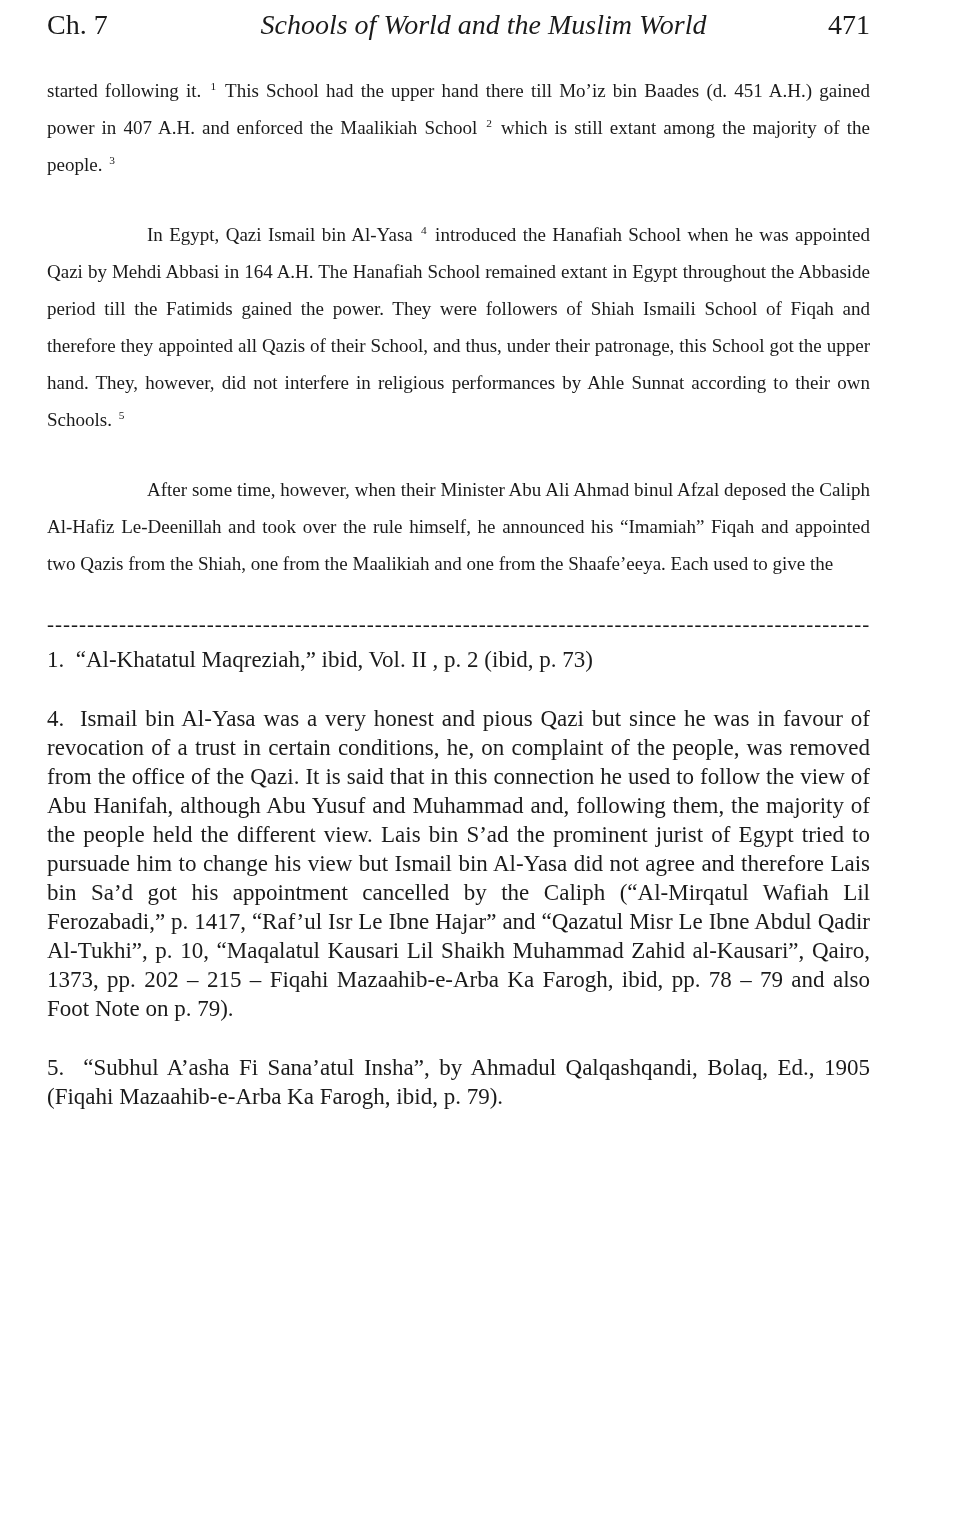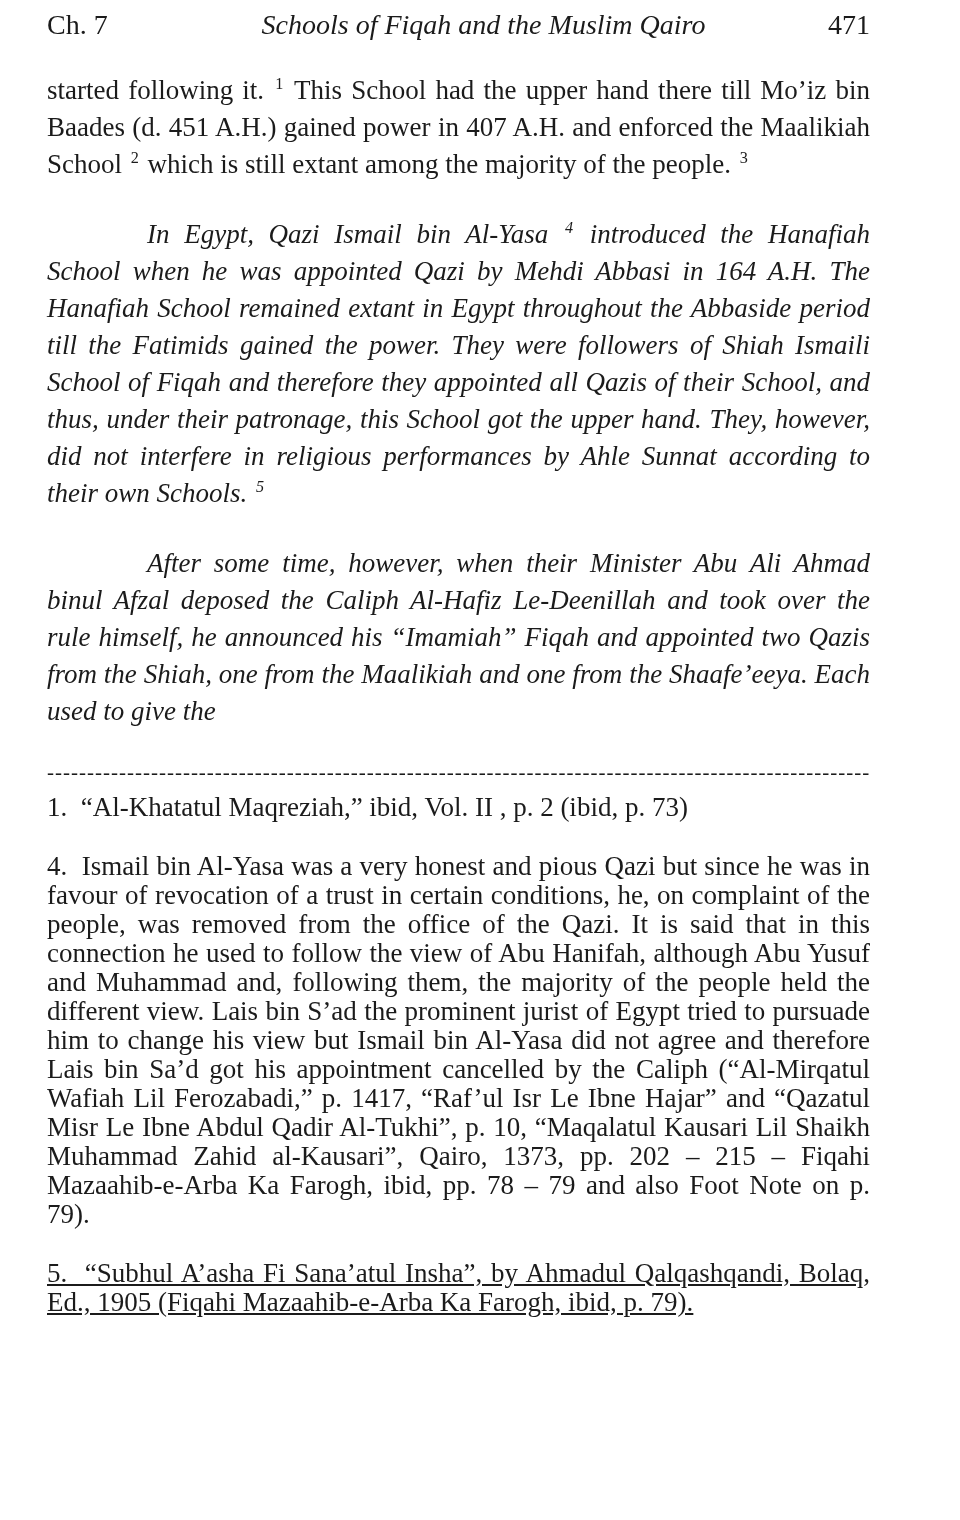--- a/index.html
+++ b/index.html
@@ -21,59 +21,59 @@
     align-items: baseline;
     font-size: 28px;
     line-height: 34px;
   }
   .page-header .chapter { min-width: 120px; }
   .page-header .title { font-style: italic; text-align: center; flex: 1; }
   .page-header .pagenum { min-width: 70px; text-align: right; }
 
   .body-text { margin-top: 30px; }
   .para {
-    font-size: 27px;
+    font-size: 19px;
     line-height: 37px;
     text-align: justify;
     margin: 0 0 33px 0;
   }
-  .para.indent { text-indent: 100px; font-style: italic; }
+  .para.indent { text-indent: 100px; }
   .para sup {
     font-size: 0.6em;
     line-height: 0;
     vertical-align: super;
     padding: 0 2px;
   }
 
   .separator {
     white-space: nowrap;
     overflow: hidden;
     font-size: 21px;
     line-height: 18px;
     letter-spacing: 1px;
     margin: 0 0 12px 0;
   }
 
   .fn-group { margin-bottom: 30px; }
-  .fn-group:last-child { margin-bottom: 8px; text-decoration: underline; }
+  .fn-group:last-child { margin-bottom: 8px; }
   .footnote {
-    font-size: 27px;
+    font-size: 23px;
     line-height: 29px;
     text-align: justify;
     margin: 0;
   }
 </style>
 </head>
 <body>
 
 <div class="page">
 
   <header class="page-header">
     <span class="chapter">Ch.  7</span>
-    <span class="title">Schools of Fiqah and the Muslim Qairo</span>
+    <span class="title">Schools of World and the Muslim World</span>
     <span class="pagenum">471</span>
   </header>
 
   <main class="body-text">
       <p class="para">started following it. <sup>1</sup> This School had the upper hand there till Mo’iz bin Baades (d. 451 A.H.) gained power in 407 A.H. and enforced the Maalikiah School <sup>2</sup> which is still extant among the majority of the people. <sup>3</sup></p>
       <p class="para indent">In Egypt, Qazi Ismail bin Al-Yasa <sup>4</sup> introduced the Hanafiah School when he was appointed Qazi by Mehdi Abbasi in 164 A.H. The Hanafiah School remained extant in Egypt throughout the Abbaside period till the Fatimids gained the power. They were followers of Shiah Ismaili School of Fiqah and therefore they appointed all Qazis of their School, and thus, under their patronage, this School got the upper hand. They, however, did not interfere in religious performances by Ahle Sunnat according to their own Schools. <sup>5</sup></p>
       <p class="para indent">After some time, however, when their Minister Abu Ali Ahmad binul Afzal deposed the Caliph Al-Hafiz Le-Deenillah and took over the rule himself, he announced his “Imamiah” Fiqah and appointed two Qazis from the Shiah, one from the Maalikiah and one from the Shaafe’eeya. Each used to give the</p>
     </main>
 
   <div class="separator">----------------------------------------------------------------------------------------------------------------------------------</div>

